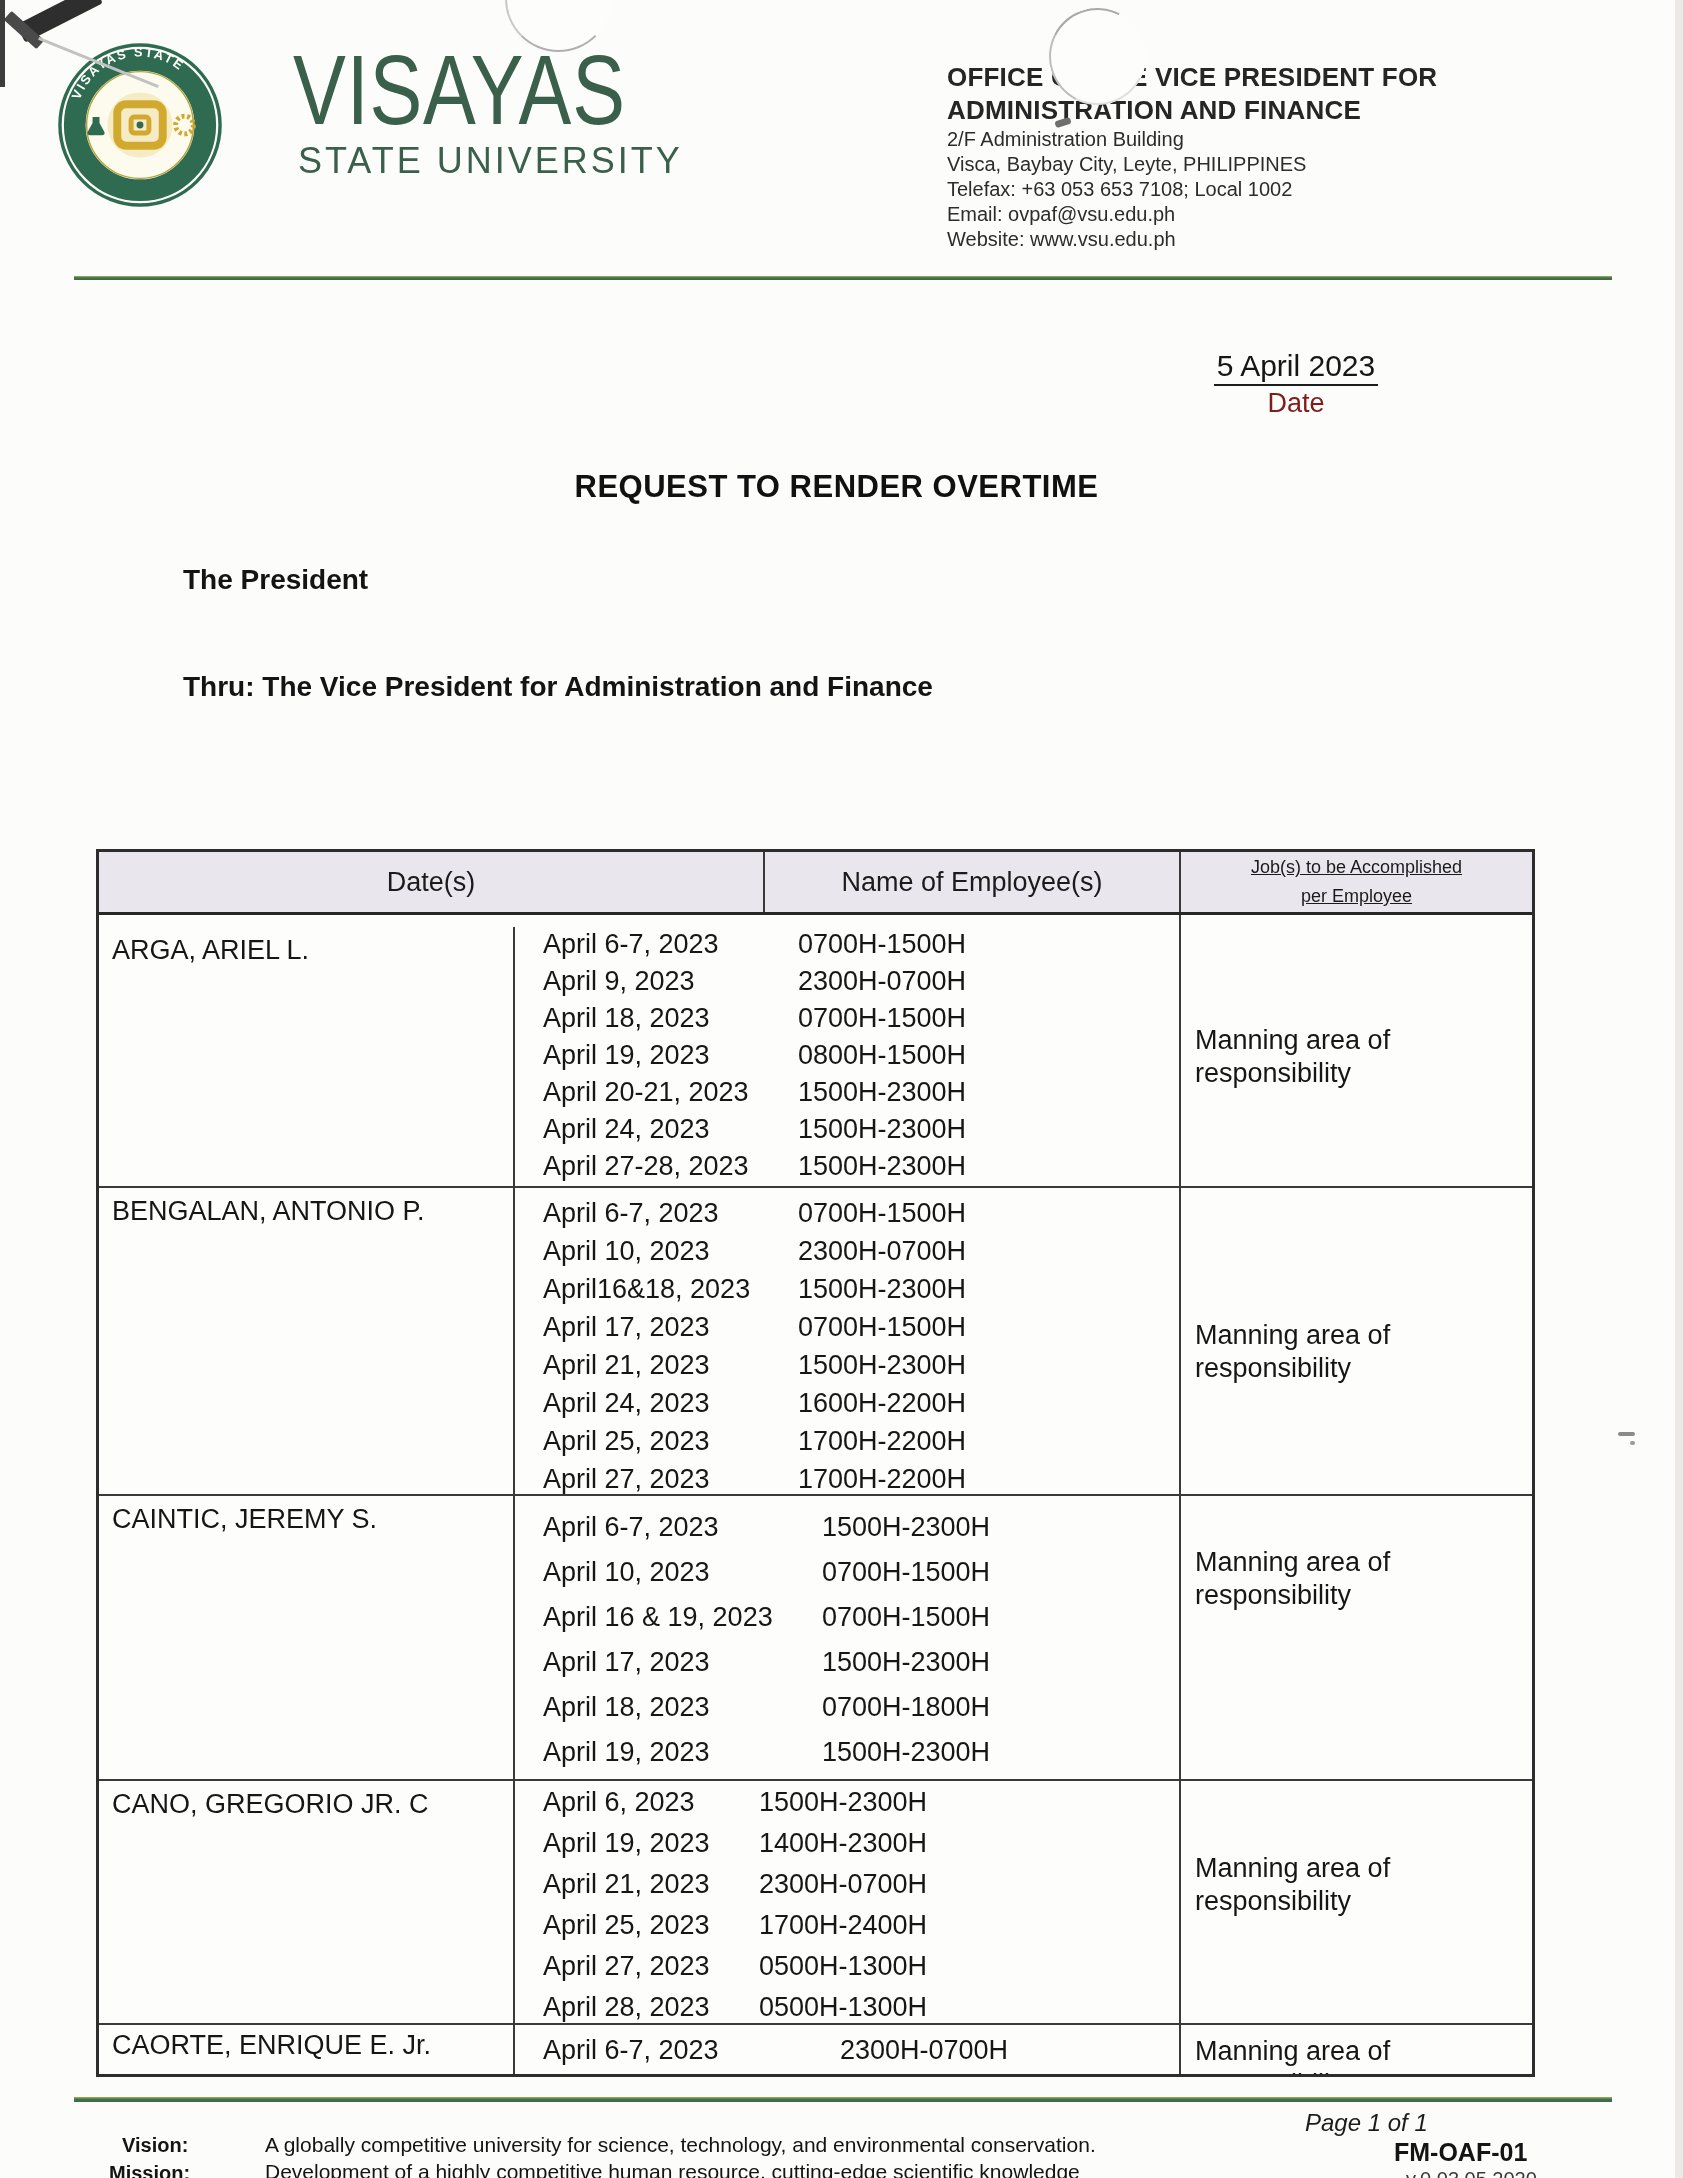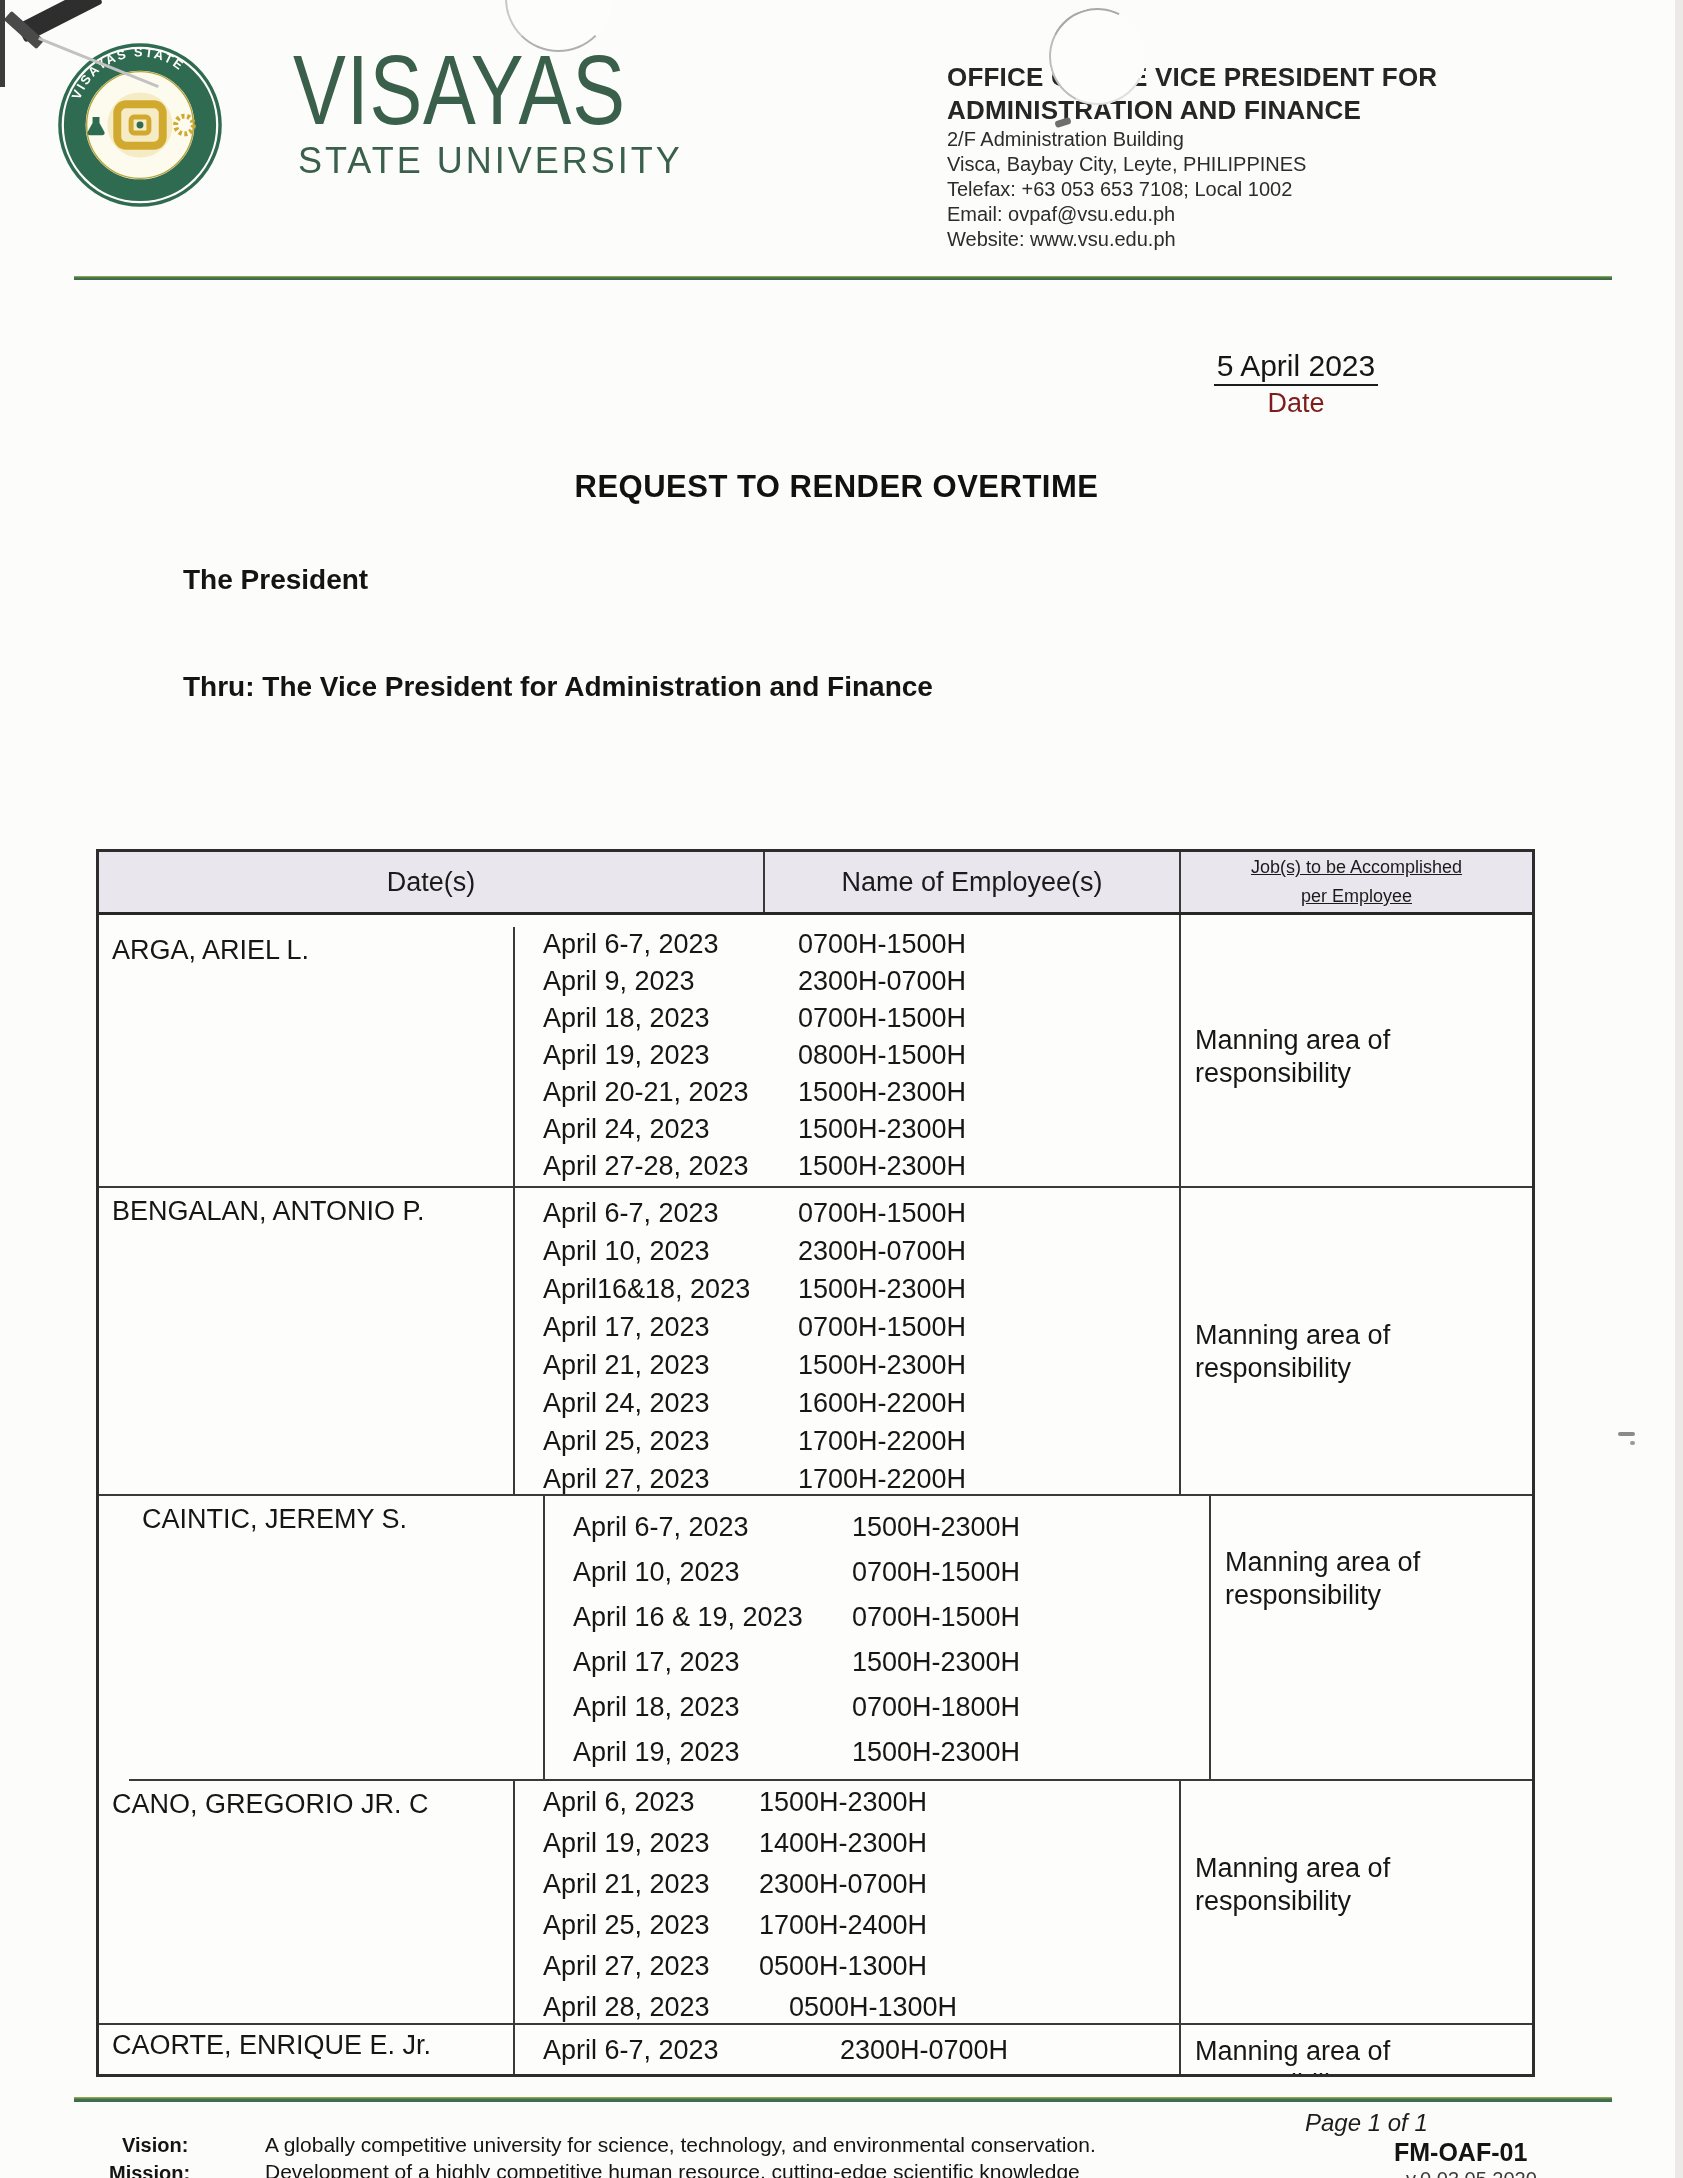--- a/index.html
+++ b/index.html
@@ -217,21 +217,21 @@
             </div>
             <div class="d-line" style="height: 38px;">
               <span class="d-d" style="width: 255px;">April 27, 2023</span>
               <span class="d-t">1700H-2200H</span>
             </div>
           </div>
           <div class="t-job">
             <div class="job-text" style="margin-top: 131px;">Manning area of responsibility</div>
           </div>
         </div>
-        <div class="t-row" style="height: 285px; margin-left: 30px;">
+        <div class="t-row" style="height: 285px;">
           <div class="t-name" style="padding-top: 8px;">CAINTIC, JEREMY S.</div>
           <div class="t-dates" style="padding-top: 16px;">
             <div class="d-line" style="height: 45px;">
               <span class="d-d" style="width: 279px;">April 6-7, 2023</span>
               <span class="d-t">1500H-2300H</span>
             </div>
             <div class="d-line" style="height: 45px;">
               <span class="d-d" style="width: 279px;">April 10, 2023</span>
               <span class="d-t">0700H-1500H</span>
             </div>
@@ -272,21 +272,21 @@
               <span class="d-t">2300H-0700H</span>
             </div>
             <div class="d-line" style="height: 41px;">
               <span class="d-d" style="width: 216px;">April 25, 2023</span>
               <span class="d-t">1700H-2400H</span>
             </div>
             <div class="d-line" style="height: 41px;">
               <span class="d-d" style="width: 216px;">April 27, 2023</span>
               <span class="d-t">0500H-1300H</span>
             </div>
-            <div class="d-line" style="height: 41px; gap: 30px;">
+            <div class="d-line" style="height: 41px;">
               <span class="d-d" style="width: 216px;">April 28, 2023</span>
               <span class="d-t">0500H-1300H</span>
             </div>
           </div>
           <div class="t-job">
             <div class="job-text" style="margin-top: 71px;">Manning area of responsibility</div>
           </div>
         </div>
         <div class="t-row" style="height: 49px;">
           <div class="t-name" style="padding-top: 5px;">CAORTE, ENRIQUE E. Jr.</div>

